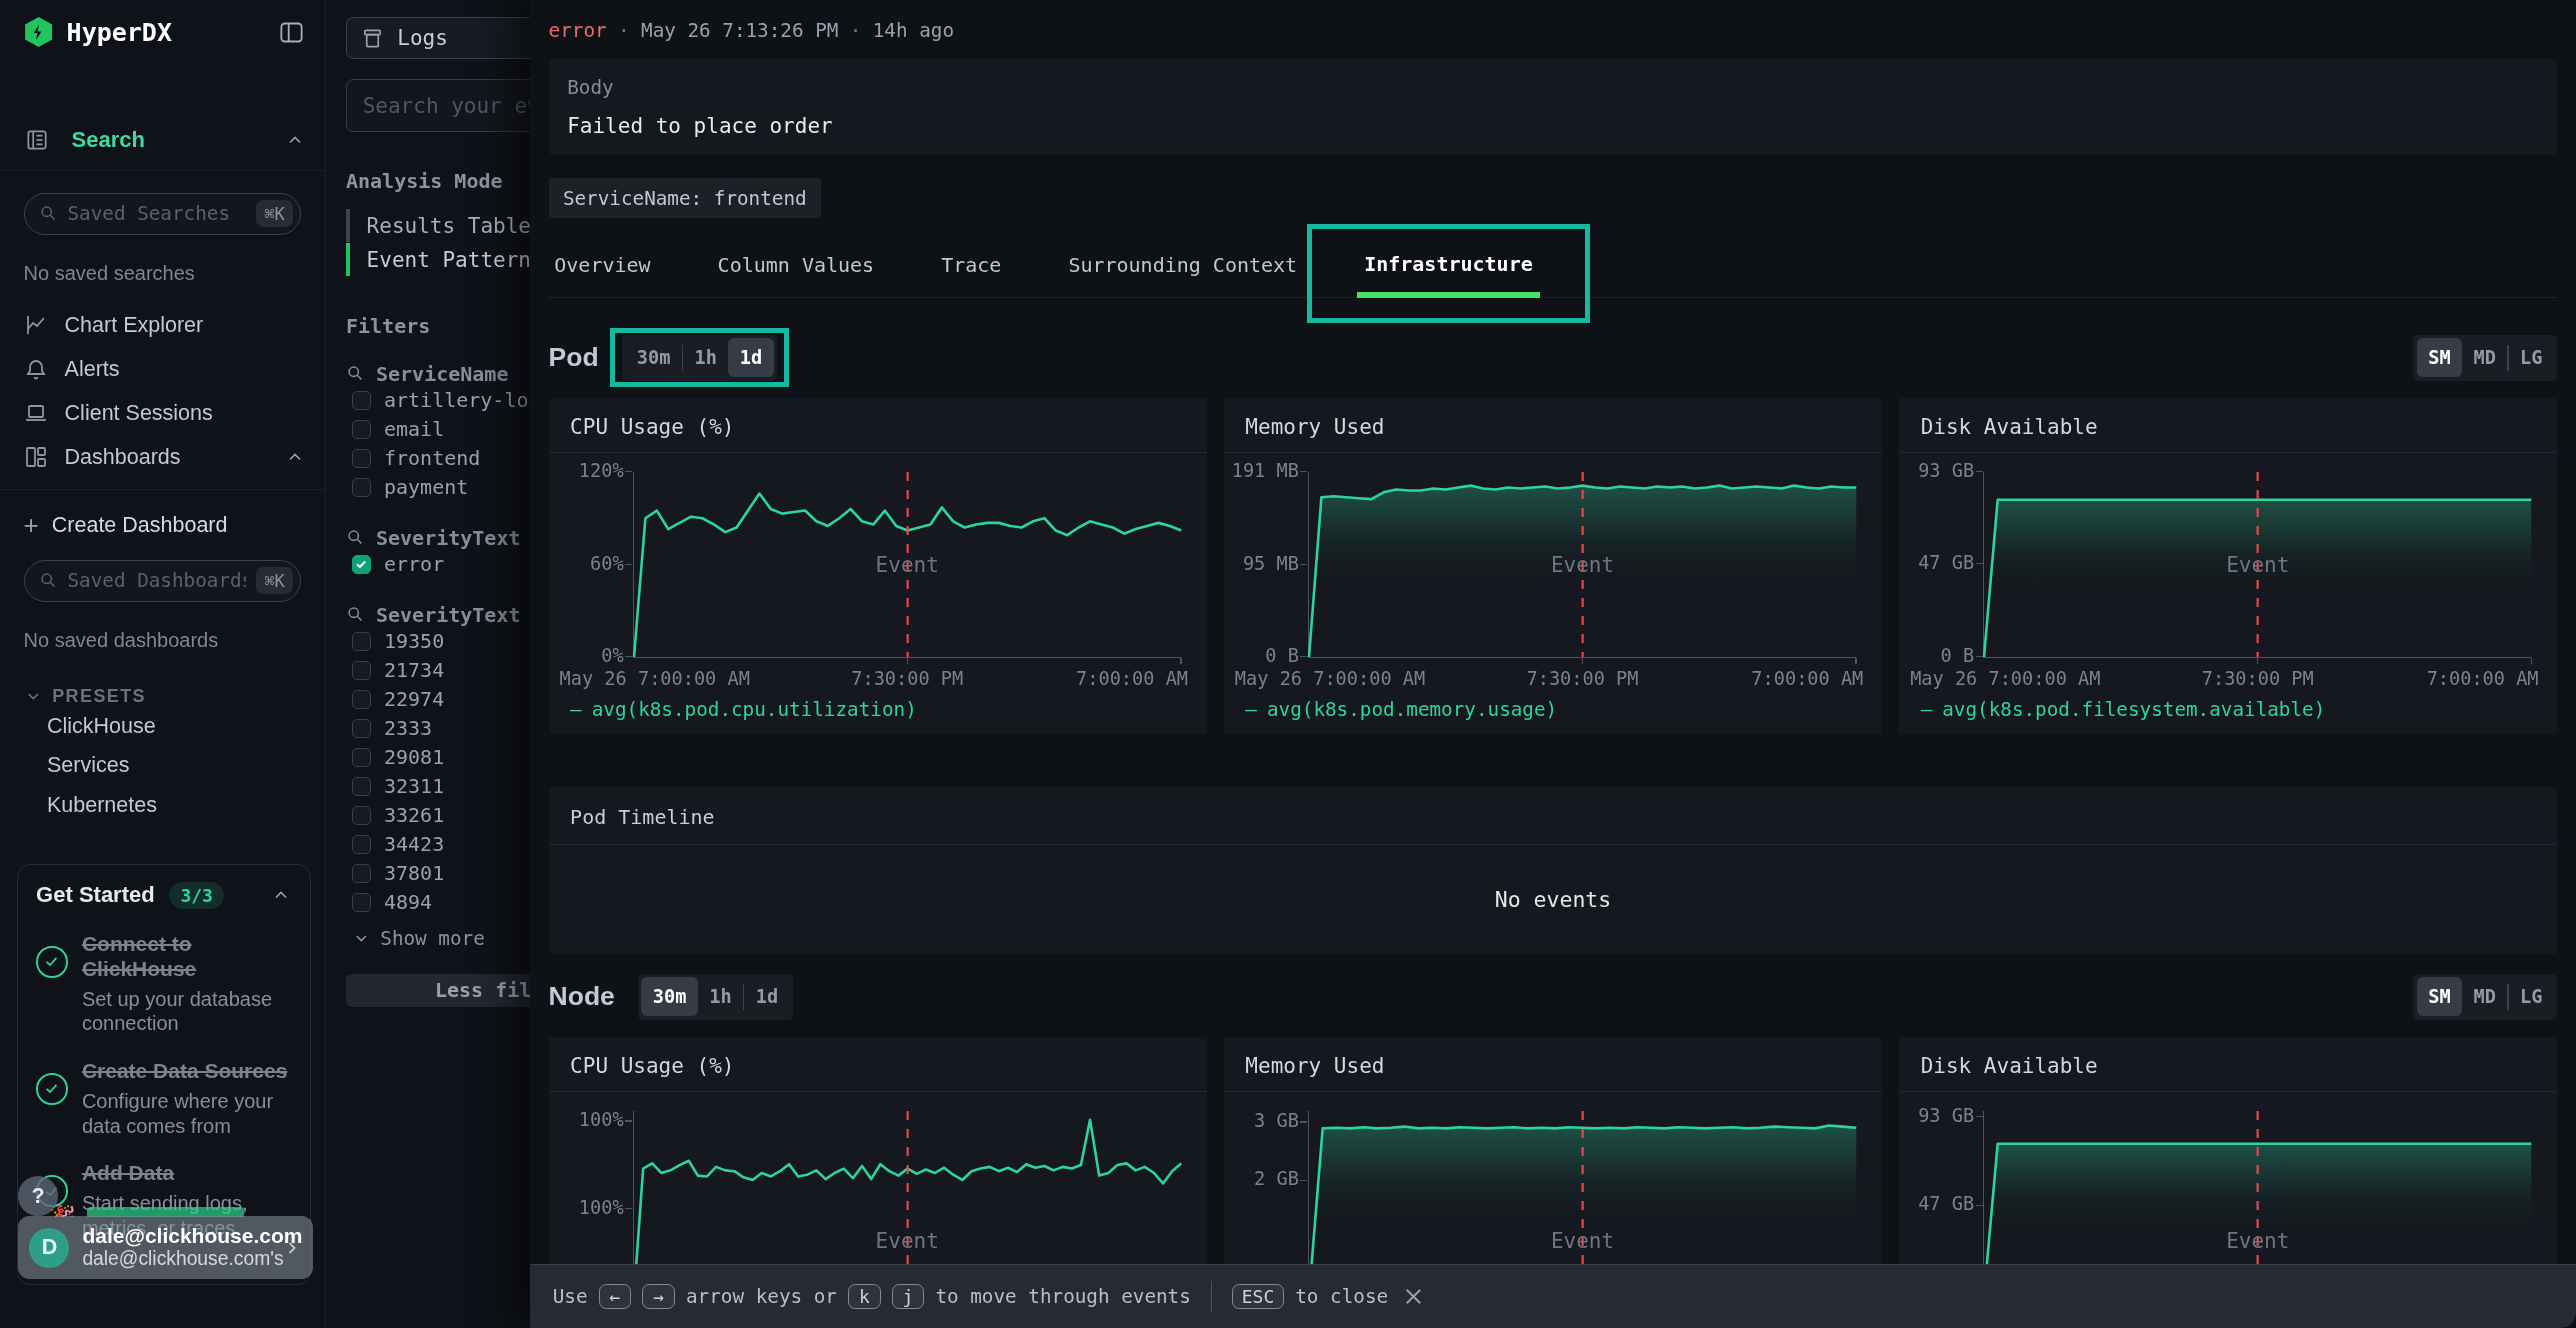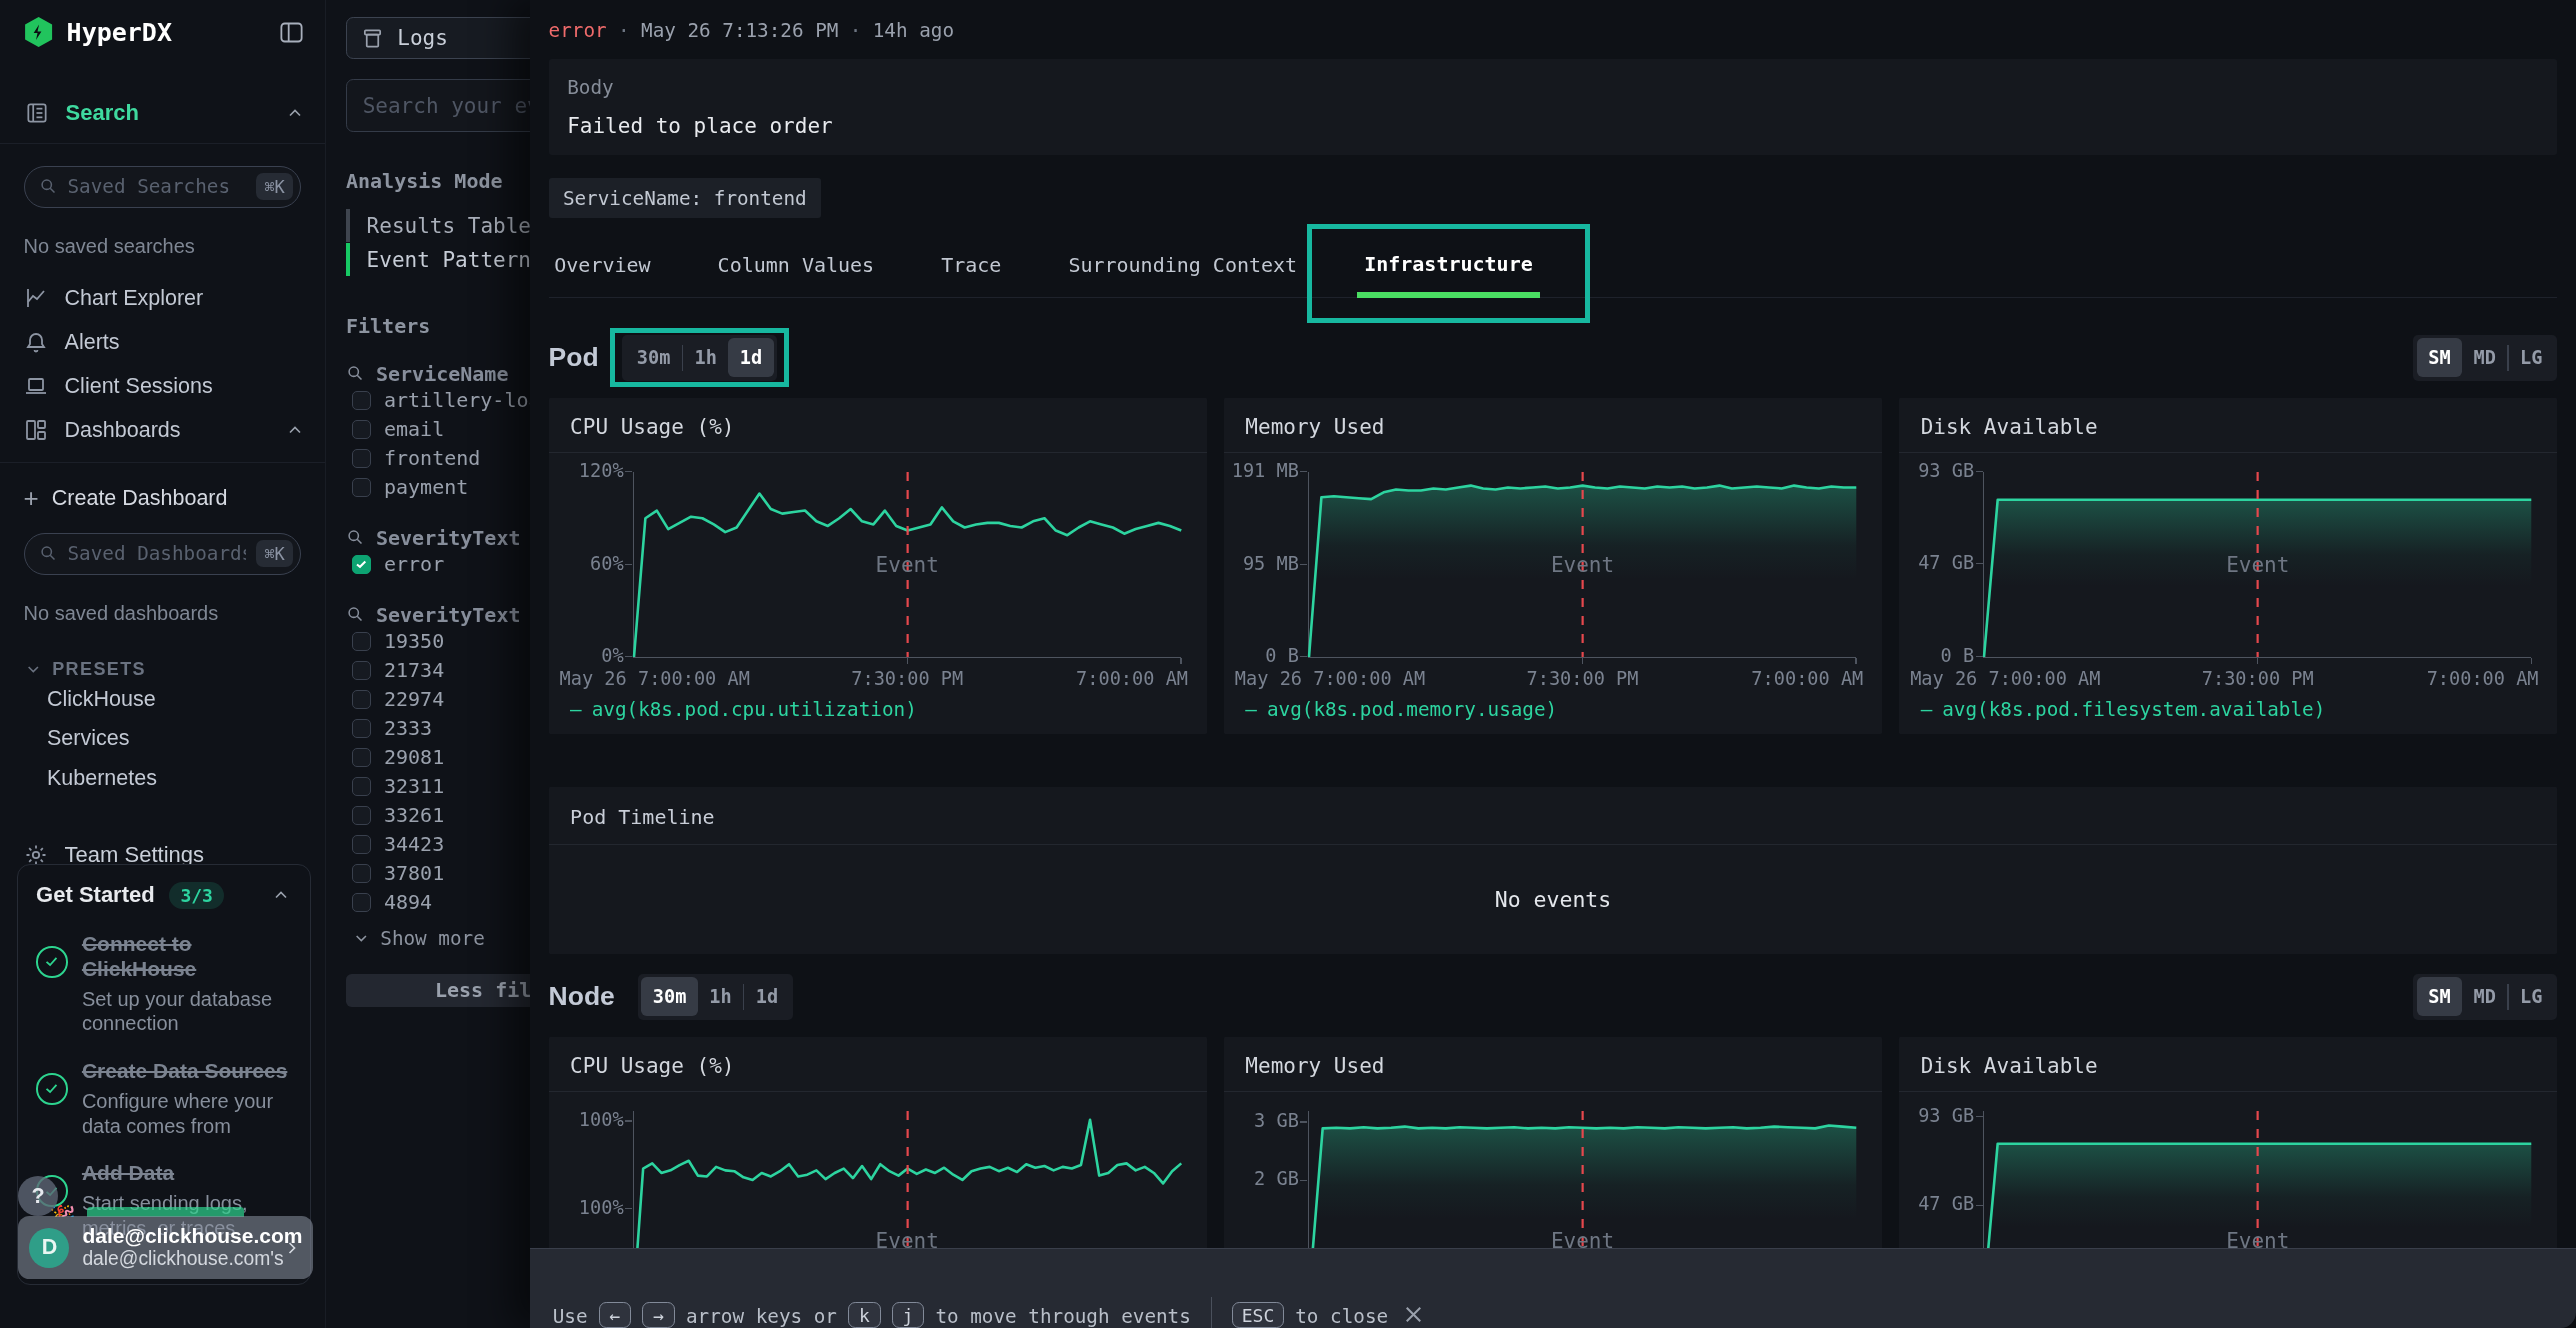--- a/index.html
+++ b/index.html
@@ -6,21 +6,21 @@
   #root{width:2576px;height:1328px;display:flex;overflow:hidden;position:relative;background:#0c0e13;color:#e8eaee;font-family:"DejaVu Sans Mono",monospace;}
   svg{display:block}
 
   
   .sidebar{width:326px;flex-shrink:0;background:#0f1218;position:relative;font-family:"Liberation Sans",sans-serif;border-right:0.7px solid #191d25;box-sizing:border-box;}
   .side-top{padding:17px 20px 17px 23.6px;border-bottom:0.7px solid #1b1f28;}
   .brand-row{display:flex;align-items:center;gap:13px;}
   .logo-hex{width:30px;height:30px;background:#21c45d;clip-path:polygon(50% 0,95% 25%,95% 75%,50% 100%,5% 75%,5% 25%);display:flex;align-items:center;justify-content:center;}
   .brand-name{font-family:"DejaVu Sans Mono",monospace;font-weight:bold;font-size:25px;color:#ffffff;}
   .panel-icon{margin-left:auto;color:#a8afbc;}
-  .search-head{display:flex;align-items:center;gap:16px;margin-top:53px;}
+  .search-head{display:flex;align-items:center;gap:22px;margin-top:80px;}
   .search-head .sicon{color:#8d95a3;}
   .search-label{color:#3fd99f;font-weight:bold;font-size:22px;}
   .head-chev{margin-left:auto;color:#9aa1ad;}
   .pill-input{display:flex;align-items:center;gap:10px;margin:21.5px 23.6px 0;height:42px;border:1.4px solid #3a4150;border-radius:23px;padding:0 7.2px 0 14.3px;background:rgba(255,255,255,0.02);box-sizing:border-box;}
   .pill-input .mag{color:#59616f;flex-shrink:0;}
   .pill-input .ph{font-size:19.3px;color:#59616f;font-family:"DejaVu Sans Mono",monospace;flex:1;white-space:nowrap;overflow:hidden;}
   .kbd-badge{background:#262b34;border-radius:7.2px;padding:3.6px 8.6px;font-size:17px;color:#8b93a3;font-family:"DejaVu Sans Mono",monospace;}
   .muted-line{color:#7f8794;font-size:20px;margin:27px 23.6px 0;}
   .nav{margin-top:18.6px;}
   .nav-item{display:flex;align-items:center;gap:17px;height:44px;padding:0 20px 0 23.6px;font-size:21.5px;color:#c3c9d4;cursor:default;}
@@ -106,21 +106,21 @@
   .plot-svg{position:absolute;left:0;top:0;width:100%;height:100%;overflow:visible;}
   .ytick{position:absolute;right:calc(100% + 10px);width:69px;text-align:right;font-size:18.6px;color:#7a8290;line-height:1.08;}
   .ymark{position:absolute;left:-8.6px;width:7.2px;height:1.4px;background:#4e545f;}
   .xmark{position:absolute;bottom:-7.2px;width:1.4px;height:5.7px;background:#4e545f;}
   .ev-label{position:absolute;transform:translateX(-50%);font-size:21px;color:#6e7683;}
   .xl{position:absolute;top:calc(100% + 11.4px);font-size:18.6px;color:#7a8290;white-space:nowrap;}
   .legend{position:absolute;left:21.5px;bottom:13px;font-size:19.3px;color:#2dd4a0;display:flex;gap:10px;white-space:nowrap;}
   .timeline-card{margin-top:53px;background:#15181e;border-radius:1.4px;}
   .tl-title{padding:18.6px 21.5px 14.3px;font-size:20px;color:#c9ced8;border-bottom:1.4px solid #23272f;}
   .tl-empty{height:109px;display:flex;align-items:center;justify-content:center;font-size:21.5px;color:#e4e7ec;}
-  .footer{height:63px;background:#262a33;border-top:1.4px solid #3a3f4b;display:flex;align-items:flex-end;padding:16px 26px 0 17px;font-size:19.3px;color:#b9bfc9;border-radius:0 0 15.7px 0;flex-shrink:0;}
+  .footer{height:63px;background:#262a33;border-top:1.4px solid #3a3f4b;display:flex;align-items:center;padding:0 26px 0 17px;font-size:19.3px;color:#b9bfc9;border-radius:0 0 15.7px 0;flex-shrink:0;}
   .footer span{margin:0 5.7px;white-space:nowrap;}
   .kcap{border:1.4px solid #828a99;border-radius:7.2px;background:#2f333d;padding:1.4px 8.6px;font-size:18px;color:#ced3dc;min-width:13px;text-align:center;}
   .foot-div{width:1.4px;height:31.5px;background:#4a505c;margin:0 14.3px;}
   .close-x{margin-left:auto;color:#9aa1ad;}
 </style>
 </head>
 <body>
 
 <div id="root">
 

